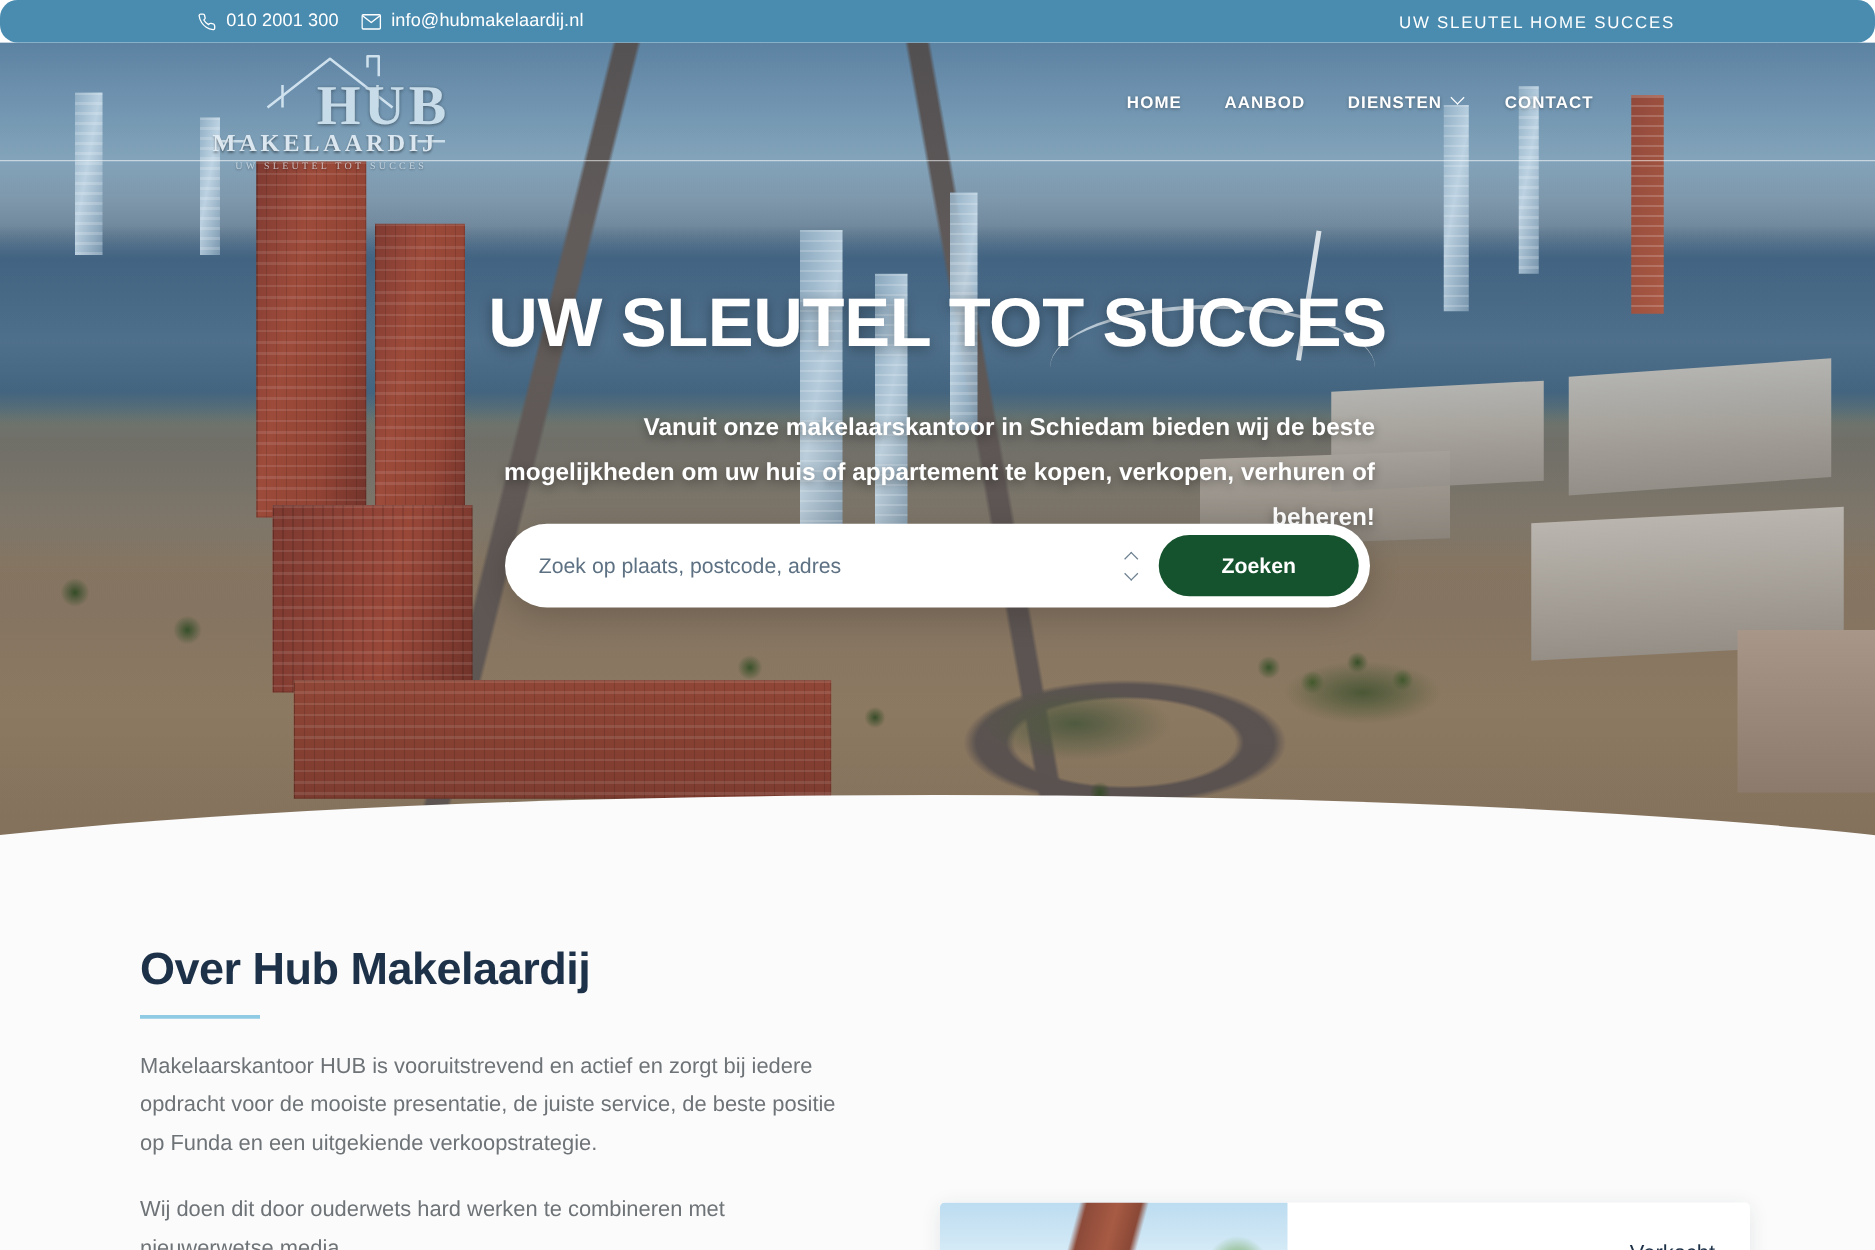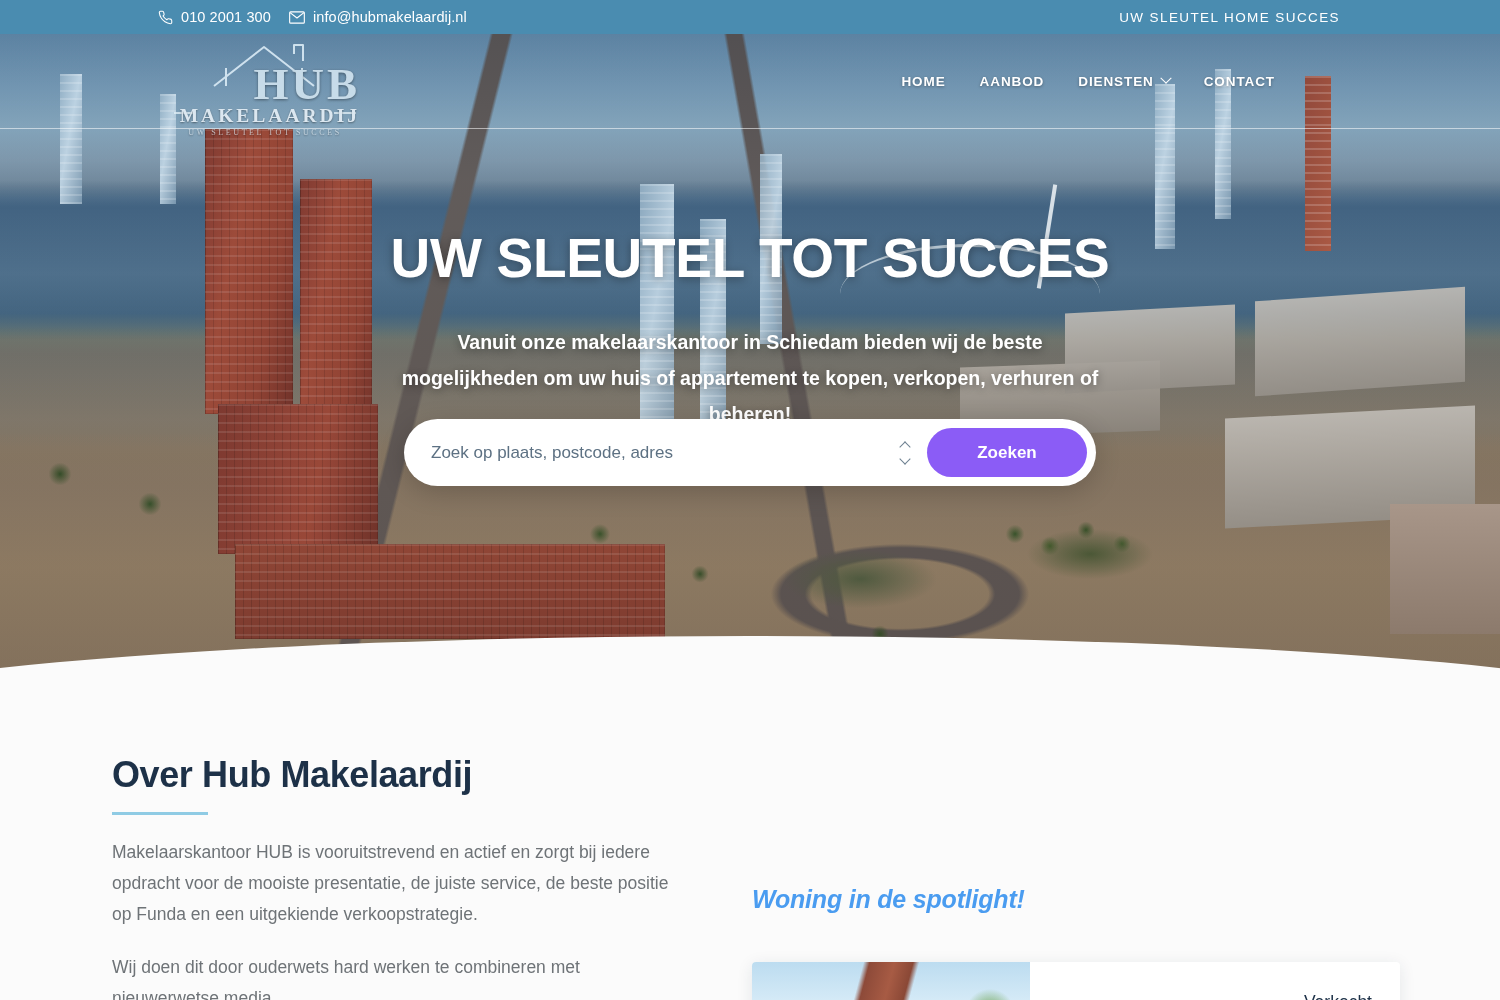--- a/index.html
+++ b/index.html
@@ -15,20 +15,21 @@
   
   .topbar {
     position: absolute;
     top: 0; left: 0;
     width: 1500px;
     height: 34px;
     background: #4a8cb0;
     display: flex;
     align-items: center;
     z-index: 40;
+    border-radius: 14px;
   }
   .topbar-left {
     display: flex;
     align-items: center;
     margin-left: 158px;
     gap: 18px;
   }
   .tb-item {
     display: flex;
     align-items: center;
@@ -196,21 +197,21 @@
     text-align: right;
     font-family: "Liberation Serif", serif;
     font-size: 45px; font-weight: 700;
     letter-spacing: 3px;
     color: #cfe2ee;
     text-shadow: 0 1px 3px rgba(0,0,0,0.45);
     line-height: 1;
   }
   .logo-mak {
     position: absolute; top: 66px; left: 0; width: 190px;
-    text-align: right;
+    text-align: left;
     font-family: "Liberation Serif", serif;
     font-size: 19.5px; font-weight: 600;
     letter-spacing: 3px;
     color: #e4eef5;
     text-shadow: 0 1px 2px rgba(0,0,0,0.45);
     line-height: 1;
   }
   .logo-tag {
     position: absolute; top: 88px; left: 0; width: 190px;
     text-align: center;
@@ -271,21 +272,21 @@
     font-weight: 700;
     letter-spacing: -0.3px;
     text-shadow: 0 2px 10px rgba(0,0,0,0.35);
     z-index: 20;
   }
   .hero-sub {
     position: absolute;
     top: 324px; left: 50%;
     transform: translateX(-50%);
     width: 700px;
-    text-align: center;
+    text-align: right;
     color: #ffffff;
     font-size: 19.5px;
     font-weight: 600;
     line-height: 36px;
     text-shadow: 0 2px 8px rgba(0,0,0,0.4);
     z-index: 20;
   }
 
   
   .searchwrap {
@@ -326,21 +327,21 @@
     width: 8px; height: 8px;
     border-left: 1.4px solid #6d8090;
     border-top: 1.4px solid #6d8090;
   }
   .updown .up   { transform: rotate(45deg); }
   .updown .down { transform: rotate(-135deg); }
   .zoeken {
     width: 160px; height: 49px;
     border: none;
     border-radius: 30px;
-    background: #8b5cf6;
+    background: #14532d;
     color: #ffffff;
     font-family: "Liberation Sans", sans-serif;
     font-size: 17px;
     font-weight: 600;
     cursor: pointer;
   }
 
   
   .curve {
     position: absolute;
@@ -534,23 +535,20 @@
 <div class="curve"></div>
 
 <div class="content">
   <section class="about">
     <h2>Over Hub Makelaardij</h2>
     <div class="rule"></div>
     <p>Makelaarskantoor HUB is vooruitstrevend en actief en zorgt bij iedere opdracht voor de mooiste presentatie, de juiste service, de beste positie op Funda en een uitgekiende verkoopstrategie.</p>
     <p>Wij doen dit door ouderwets hard werken te combineren met nieuwerwetse media.</p>
   </section>
 
-  <section class="spot">
-    <h3>Woning in de spotlight!</h3>
-  </section>
 
   <a class="card" href="#">
     <div class="card-photo"></div>
     <div class="card-body">
       <span class="status">Verkocht</span>
     </div>
   </a>
 </div>
 
 </body></html>

